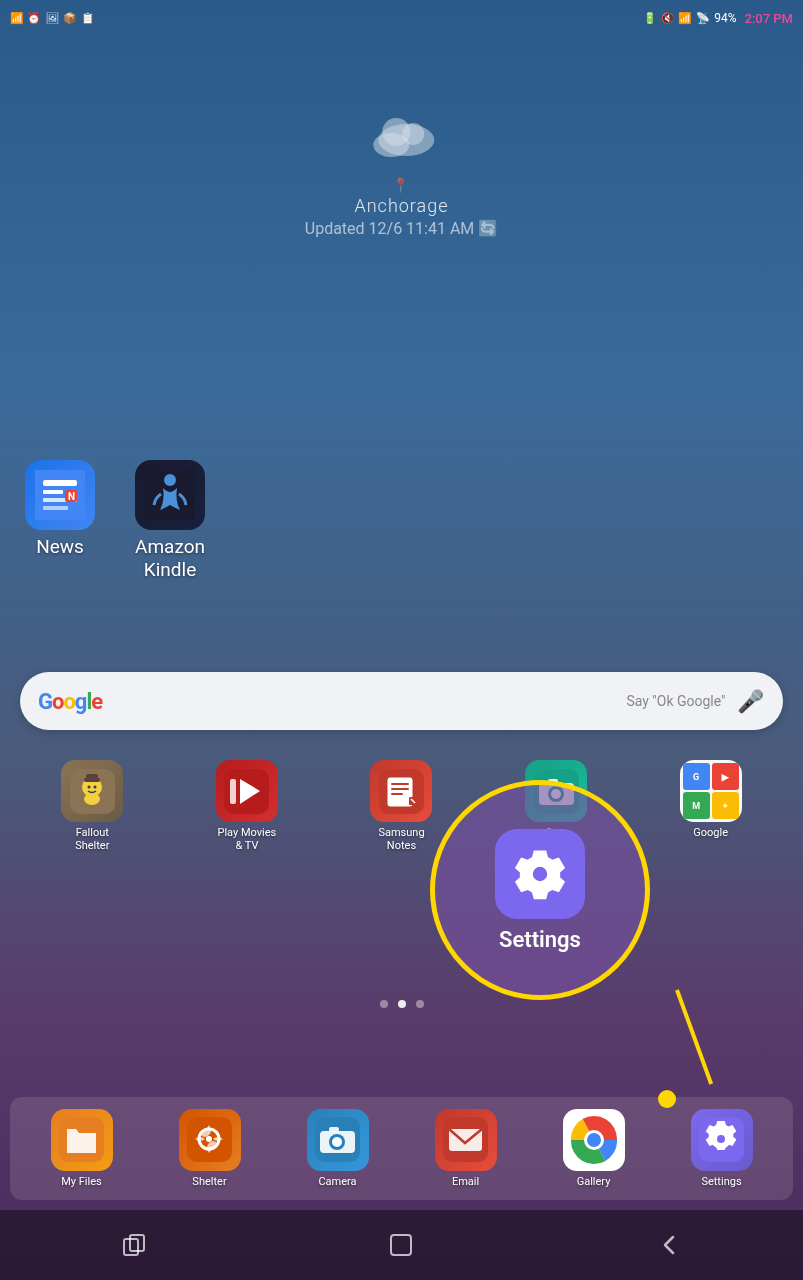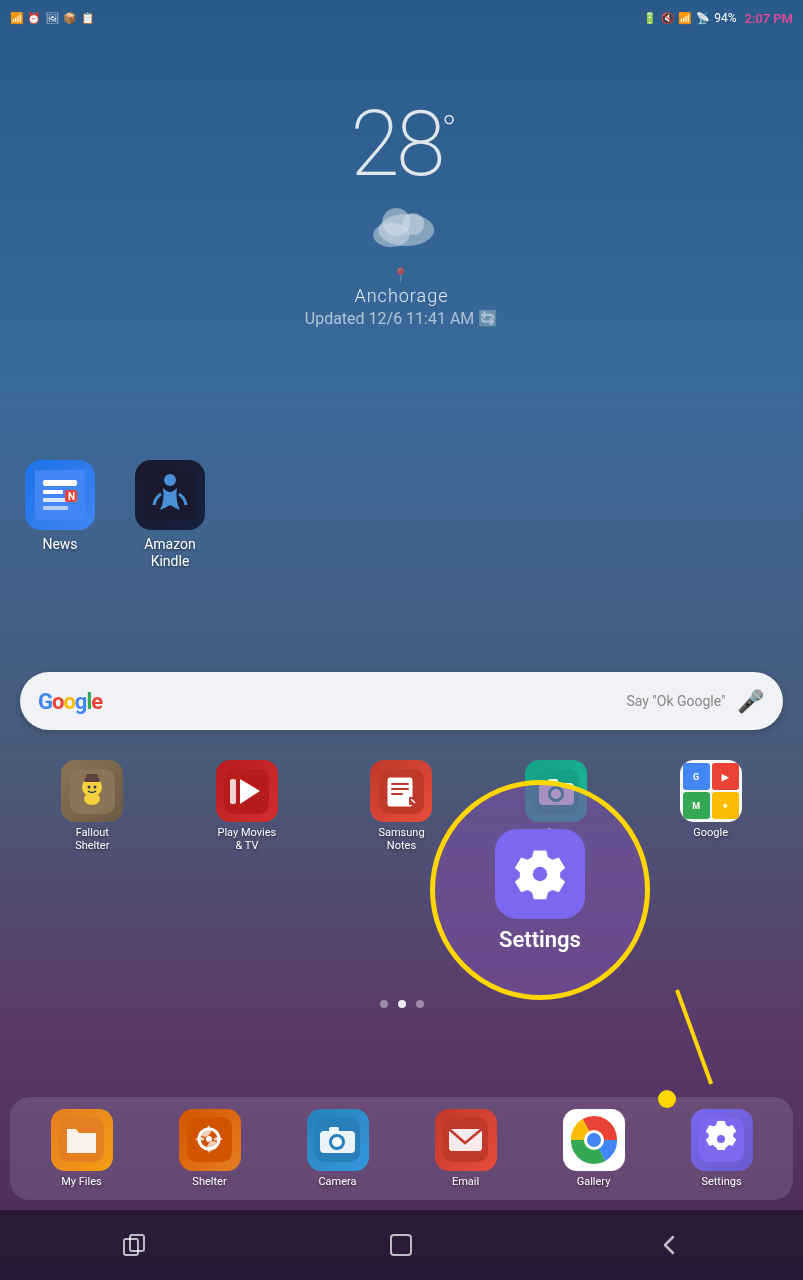--- a/index.html
+++ b/index.html
@@ -107,21 +107,21 @@
       width: 70px;
       height: 70px;
       border-radius: 16px;
       overflow: hidden;
       display: flex;
       align-items: center;
       justify-content: center;
       margin-bottom: 6px;
     }
     .app-label {
-      font-size: 14px;
+      font-size: 19px;
       color: white;
       text-align: center;
       text-shadow: 0 1px 3px rgba(0,0,0,0.5);
       line-height: 1.2;
     }
 
     
     .google-bar {
       position: absolute;
       top: 672px;
@@ -247,21 +247,21 @@
       background: rgba(255,255,255,0.9);
     }
 
     
     .dock {
       position: absolute;
       bottom: 80px;
       left: 10px;
       right: 10px;
       background: rgba(255,255,255,0.12);
-      border-radius: 20px;
+      border-radius: 12px;
       padding: 12px 10px;
       display: grid;
       grid-template-columns: repeat(6, 1fr);
       gap: 5px;
     }
 
     
     .nav-bar {
       position: absolute;
       bottom: 0;
@@ -341,23 +341,20 @@
     <span class="status-icon">🔋</span>
     <span class="status-icon">🔇</span>
     <span class="status-icon">📶</span>
     <span class="status-icon">📡</span>
     <span>94%</span>
     <span class="status-time">2:07 PM</span>
   </div>
 </div>
 
 <div class="weather-widget">
-  <div class="weather-temp">
-    <span>28</span><span class="degree">°</span>
-  </div>
   <div class="weather-icon-area">
     <svg width="80" height="50" viewBox="0 0 80 50">
 
       <ellipse cx="45" cy="30" rx="28" ry="16" fill="rgba(255,255,255,0.5)"></ellipse>
       <ellipse cx="30" cy="35" rx="18" ry="12" fill="rgba(255,255,255,0.5)"></ellipse>
       <circle cx="35" cy="22" r="14" fill="rgba(255,255,255,0.5)"></circle>
       <circle cx="52" cy="24" r="11" fill="rgba(255,255,255,0.5)"></circle>
     </svg>
   </div>
   <div class="weather-location-icon">📍</div>

